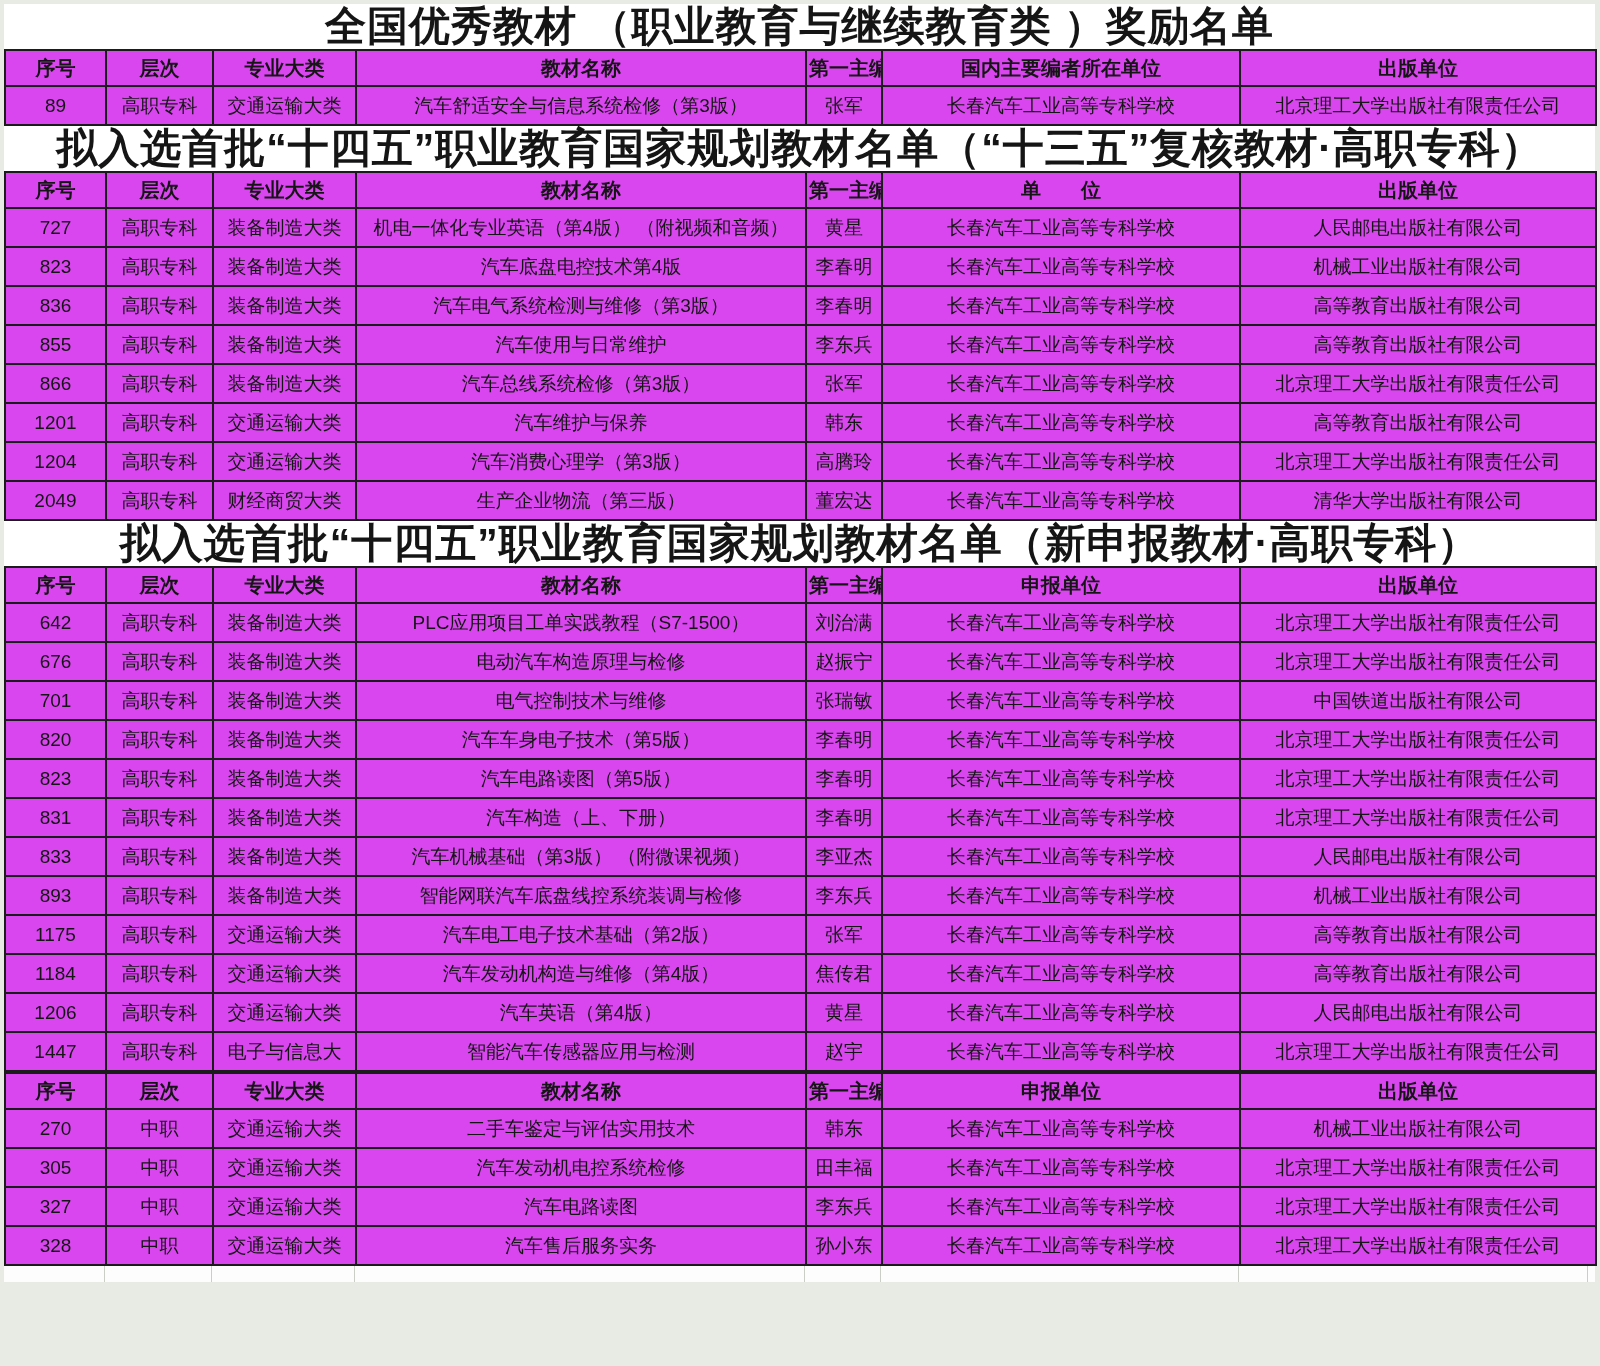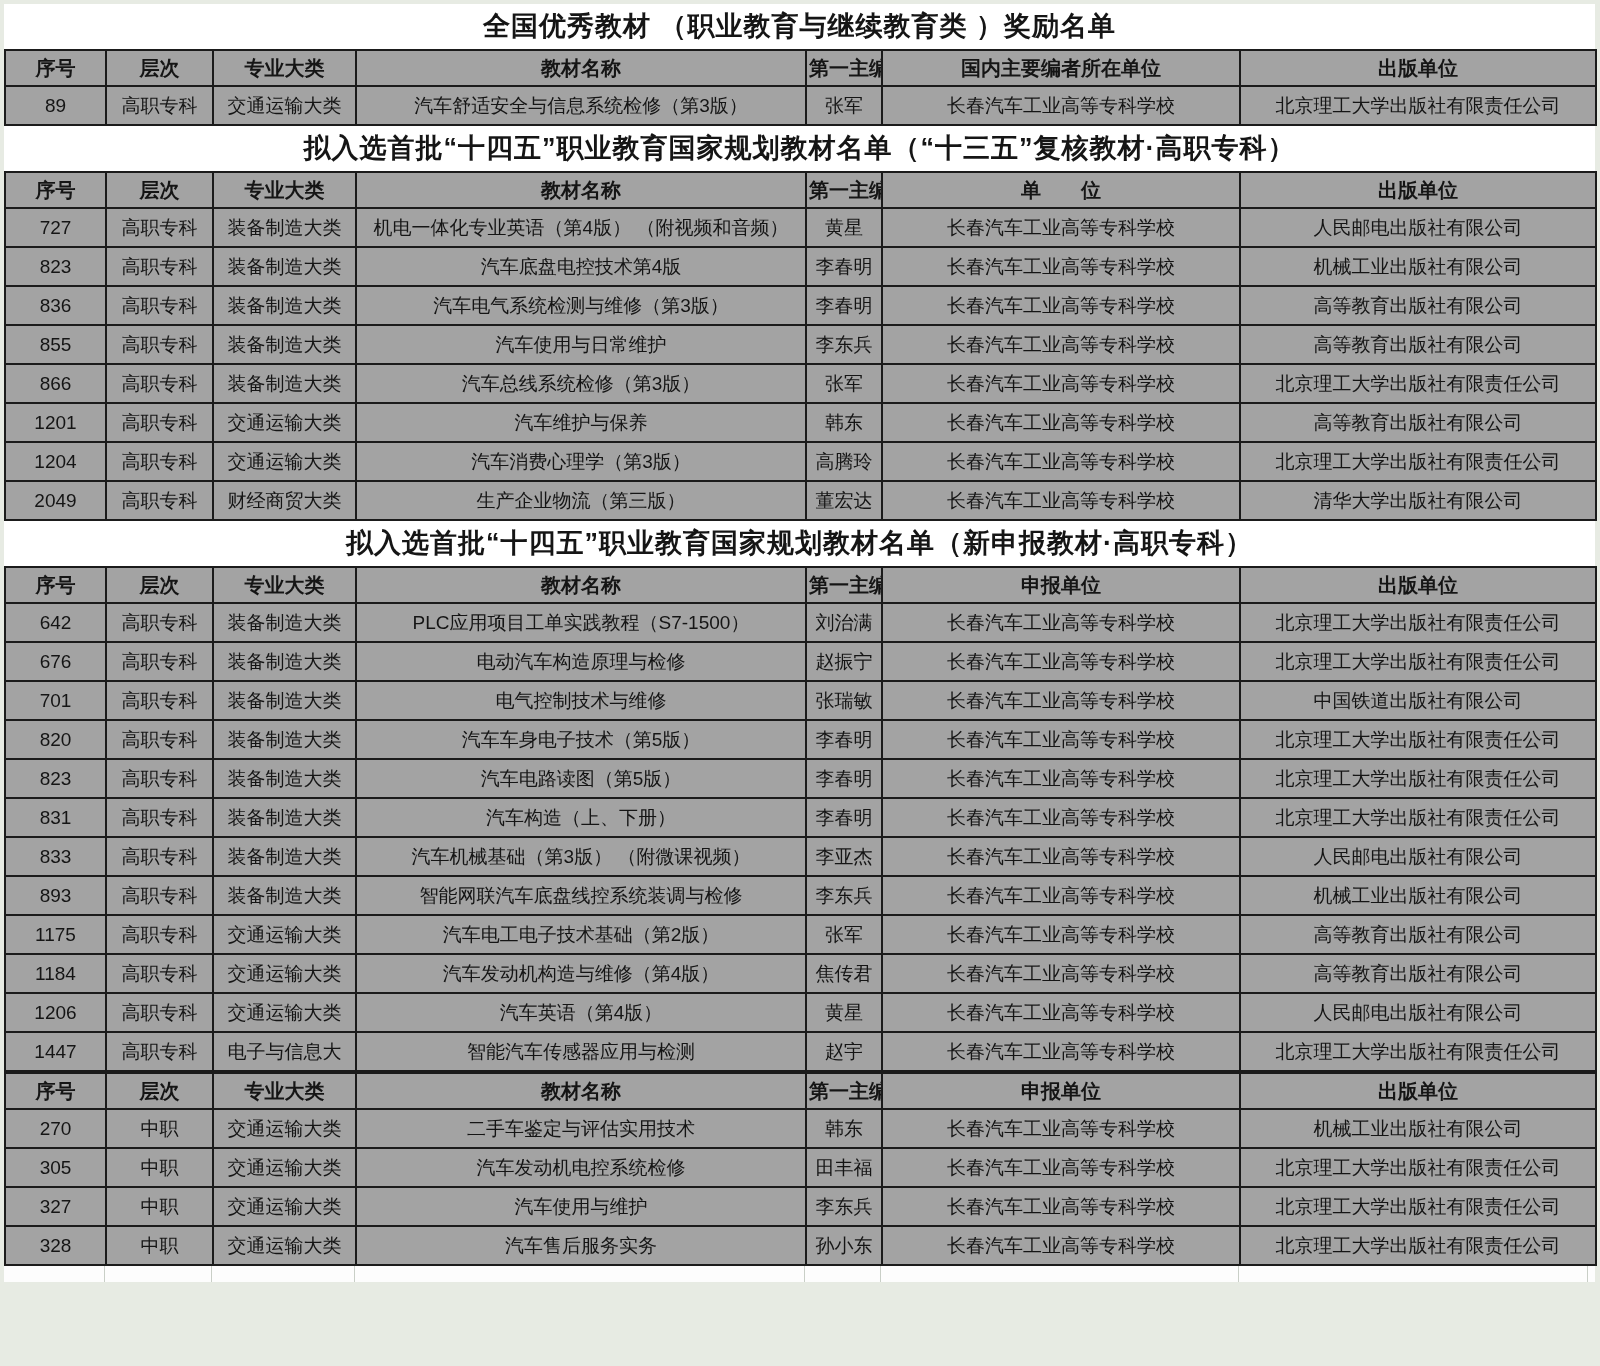--- a/index.html
+++ b/index.html
@@ -9,32 +9,32 @@
     font-family:"Liberation Sans","DejaVu Sans",sans-serif;
     color:#151515;
     box-sizing:border-box;
     padding:4px 5px 0 4px;
   }
   .sheet{width:1591px;background:transparent;}
   .sec-title{
     background:#ffffff;
     text-align:center;
     font-weight:bold;
-    font-size:27px;
+    font-size:41px;
     line-height:45px;
     height:45px;
     letter-spacing:1px;
     white-space:nowrap;
     overflow:hidden;
   }
   table.tbl{
     border-collapse:collapse;
     table-layout:fixed;
     width:1591px;
-    background:#a3a3a3;
+    background:#d946ef;
   }
   table.tbl th, table.tbl td{
     border:2px solid #1b1b1b;
     overflow:hidden;
     white-space:nowrap;
     text-align:center;
     vertical-align:middle;
     padding:0 2px;
   }
   table.tbl th{
@@ -373,21 +373,21 @@
             <td>交通运输大类</td>
             <td>汽车发动机电控系统检修</td>
             <td>田丰福</td>
             <td>长春汽车工业高等专科学校</td>
             <td>北京理工大学出版社有限责任公司</td>
           </tr>
           <tr>
             <td>327</td>
             <td>中职</td>
             <td>交通运输大类</td>
-            <td>汽车使用与维护</td>
+            <td>汽车电路读图</td>
             <td>李东兵</td>
             <td>长春汽车工业高等专科学校</td>
             <td>北京理工大学出版社有限责任公司</td>
           </tr>
           <tr>
             <td>328</td>
             <td>中职</td>
             <td>交通运输大类</td>
             <td>汽车售后服务实务</td>
             <td>孙小东</td>

